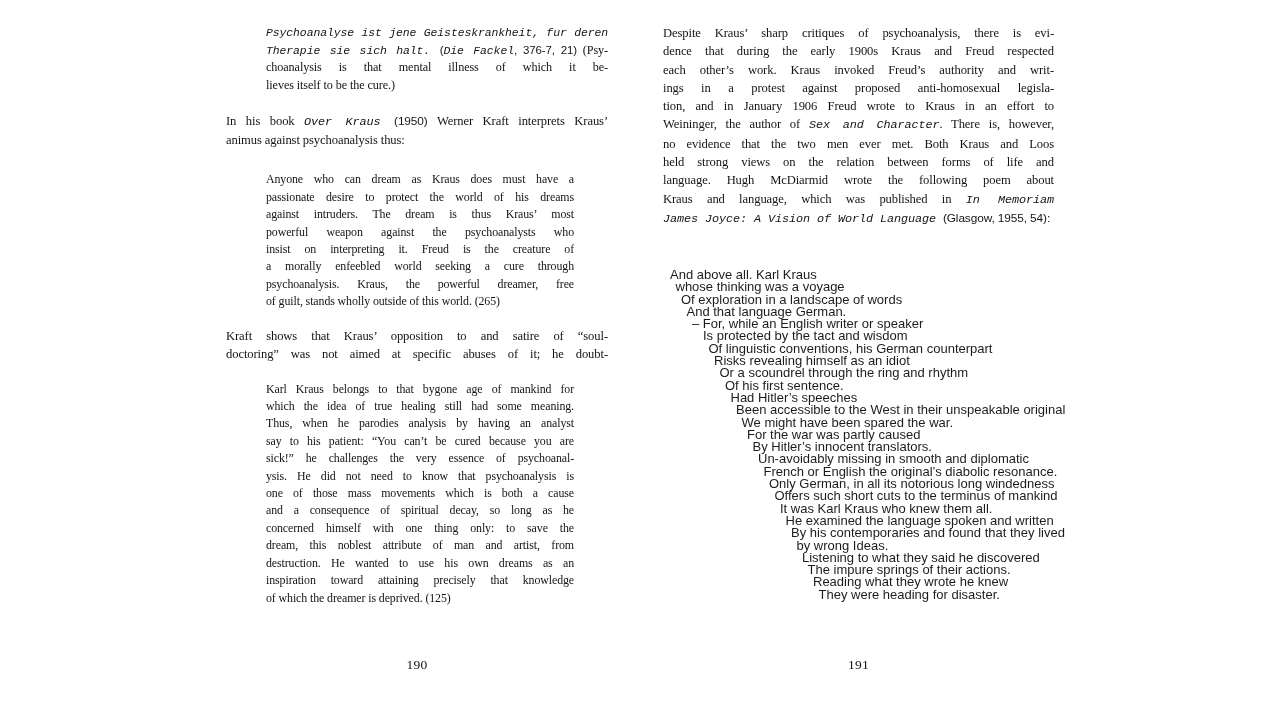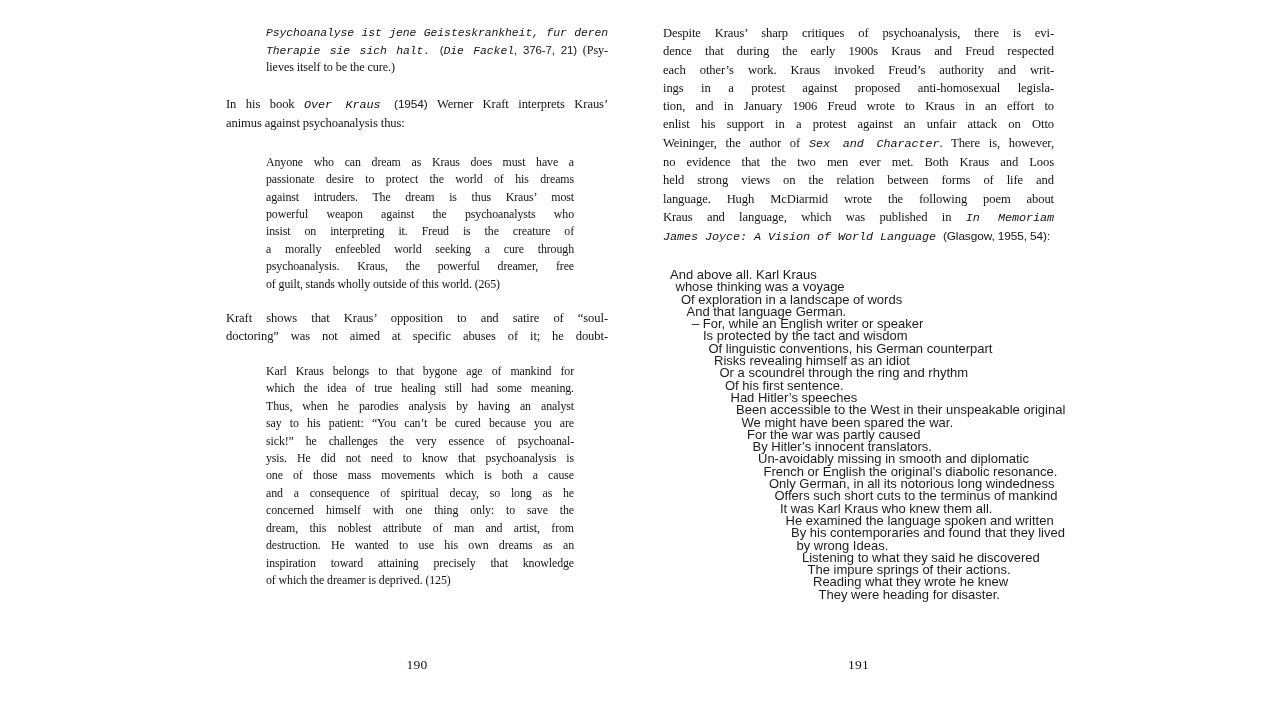--- a/index.html
+++ b/index.html
@@ -44,24 +44,25 @@
 </style>
 </head>
 <body>
 
 <div>
 
   <div class="page-col" id="left-col">
     <div class="block epigraph">
         <div class="line just"><span class="si">Psychoanalyse ist jene Geisteskrankheit, fur deren</span></div>
         <div class="line just"><span class="si">Therapie sie sich halt. </span><span class="s">(</span><span class="si">Die Fackel</span><span class="s">, 376-7, 21) </span><span>(Psy-</span></div>
+        <div class="line just"><span>choanalysis is that mental illness of which it be-</span></div>
         <div class="line"><span>lieves itself to be the cure.)</span></div>
       </div>
     <div class="block para">
-        <div class="line just"><span>In his book </span><span class="si">Over Kraus </span><span class="s">(1954)</span><span> Werner Kraft interprets Kraus’</span></div>
+        <div class="line just"><span>In his book </span><span class="si">Over Kraus </span><span class="s">(1950)</span><span> Werner Kraft interprets Kraus’</span></div>
         <div class="line"><span>animus against psychoanalysis thus:</span></div>
       </div>
     <div class="block quote">
         <div class="line just"><span>Anyone who can dream as Kraus does must have a</span></div>
         <div class="line just"><span>passionate desire to protect the world of his dreams</span></div>
         <div class="line just"><span>against intruders. The dream is thus Kraus’ most</span></div>
         <div class="line just"><span>powerful weapon against the psychoanalysts who</span></div>
         <div class="line just"><span>insist on interpreting it. Freud is the creature of</span></div>
         <div class="line just"><span>a morally enfeebled world seeking a cure through</span></div>
         <div class="line just"><span>psychoanalysis. Kraus, the powerful dreamer, free</span></div>
@@ -88,21 +89,20 @@
       </div>
   </div>
 
   <div class="page-col" id="right-col">
     <div class="block para">
         <div class="line just"><span>Despite Kraus’ sharp critiques of psychoanalysis, there is evi-</span></div>
         <div class="line just"><span>dence that during the early 1900s Kraus and Freud respected</span></div>
         <div class="line just"><span>each other’s work. Kraus invoked Freud’s authority and writ-</span></div>
         <div class="line just"><span>ings in a protest against proposed anti-homosexual legisla-</span></div>
         <div class="line just"><span>tion, and in January 1906 Freud wrote to Kraus in an effort to</span></div>
-        <div class="line just"><span>enlist his support in a protest against an unfair attack on Otto</span></div>
         <div class="line just"><span>Weininger, the author of </span><span class="si">Sex and Character</span><span>. There is, however,</span></div>
         <div class="line just"><span>no evidence that the two men ever met. Both Kraus and Loos</span></div>
         <div class="line just"><span>held strong views on the relation between forms of life and</span></div>
         <div class="line just"><span>language. Hugh McDiarmid wrote the following poem about</span></div>
         <div class="line just"><span>Kraus and language, which was published in </span><span class="si">In Memoriam</span></div>
         <div class="line"><span class="si">James Joyce: A Vision of World Language </span><span class="s">(Glasgow, 1955, 54):</span></div>
       </div>
   </div>
 
   <div id="poem">

